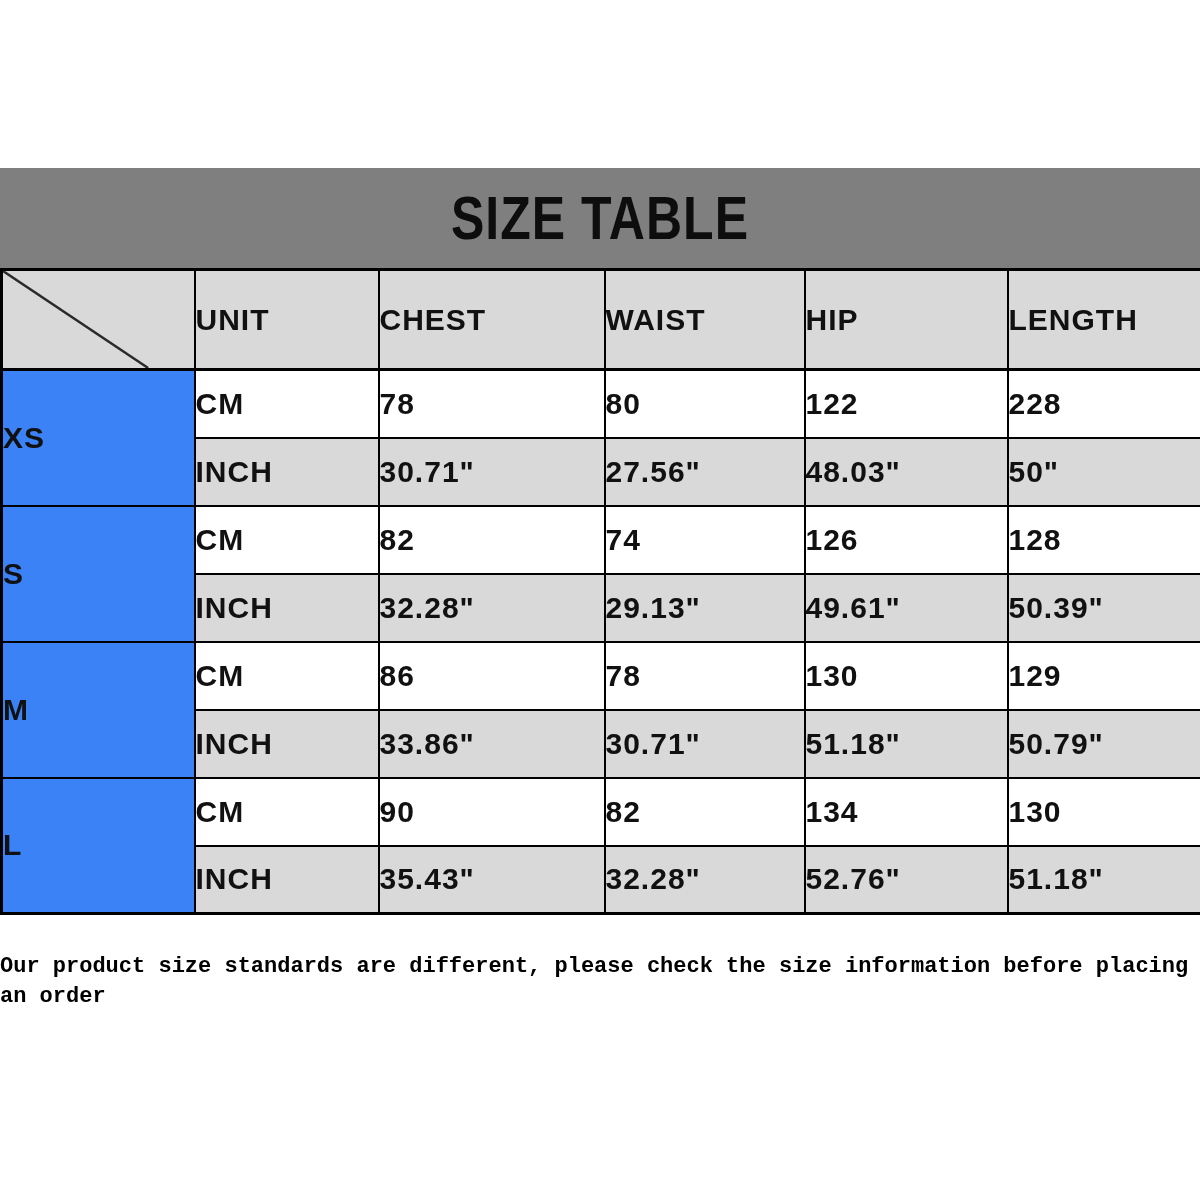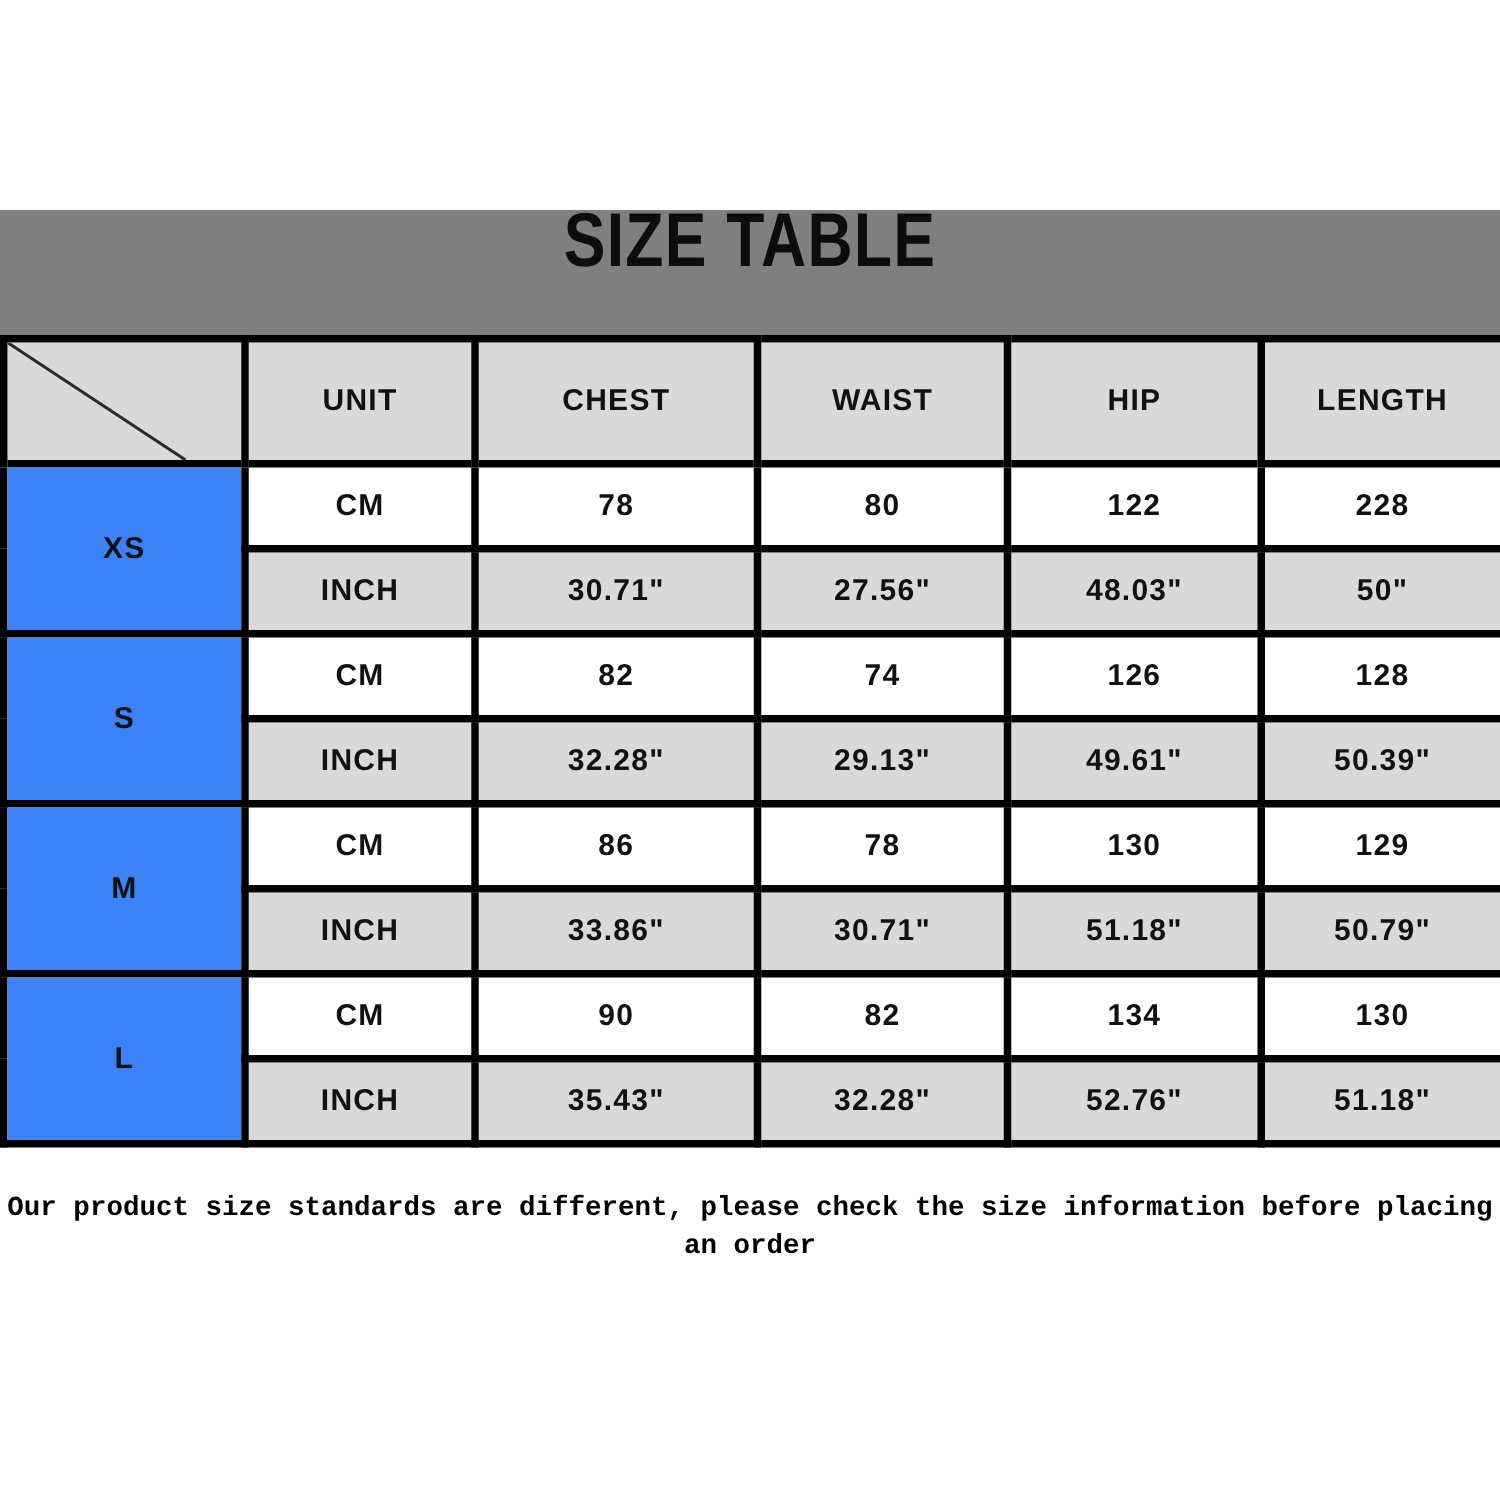--- a/index.html
+++ b/index.html
@@ -16,20 +16,21 @@
     overflow: hidden;
   }
   .banner {
     position: absolute;
     top: 168px;
     left: 0;
     width: 1200px;
     height: 100px;
     background: #7f7f7f;
     display: flex;
+    align-items: center;
     justify-content: center;
   }
   .banner-title {
     display: inline-block;
     font-size: 50px;
     font-weight: bold;
     color: #0d0d0d;
     letter-spacing: 1px;
     transform: scaleY(1.22);
     transform-origin: center;
@@ -38,25 +39,25 @@
   table.size-table {
     position: absolute;
     top: 268px;
     left: 0;
     width: 1200px;
     border-collapse: collapse;
     table-layout: fixed;
     border: 3px solid #000000;
   }
   table.size-table td {
-    border: 6px solid #000000;
-    text-align: center;
+    border: 2px solid #000000;
+    text-align: left;
     vertical-align: middle;
     font-weight: bold;
-    font-size: 24px;
+    font-size: 30px;
     color: #111111;
     letter-spacing: 1px;
     padding: 0;
     overflow: hidden;
   }
   tr.header-row { height: 100px; }
   tr.header-row td { border-bottom-width: 3px; background: #d9d9d9; }
   tr.data-row { height: 68px; }
   td.corner-cell {
     background: #ffffff;
@@ -72,21 +73,20 @@
   }
   td.size-cell { background: #d9d9d9; }
   tr.cm-row td { background: #ffffff; }
   tr.inch-row td { background: #d9d9d9; margin-left: 36px; }
   tr.cm-row td.size-cell { background: #3b82f6; }
   .note {
     position: absolute;
     top: 952px;
     left: 0;
     width: 1200px;
-    text-align: center;
     font-family: "Liberation Mono", "DejaVu Sans Mono", monospace;
     font-weight: bold;
     font-size: 22px;
     line-height: 30px;
     color: #000000;
     white-space: nowrap;
   }
 </style>
 </head>
 <body>

